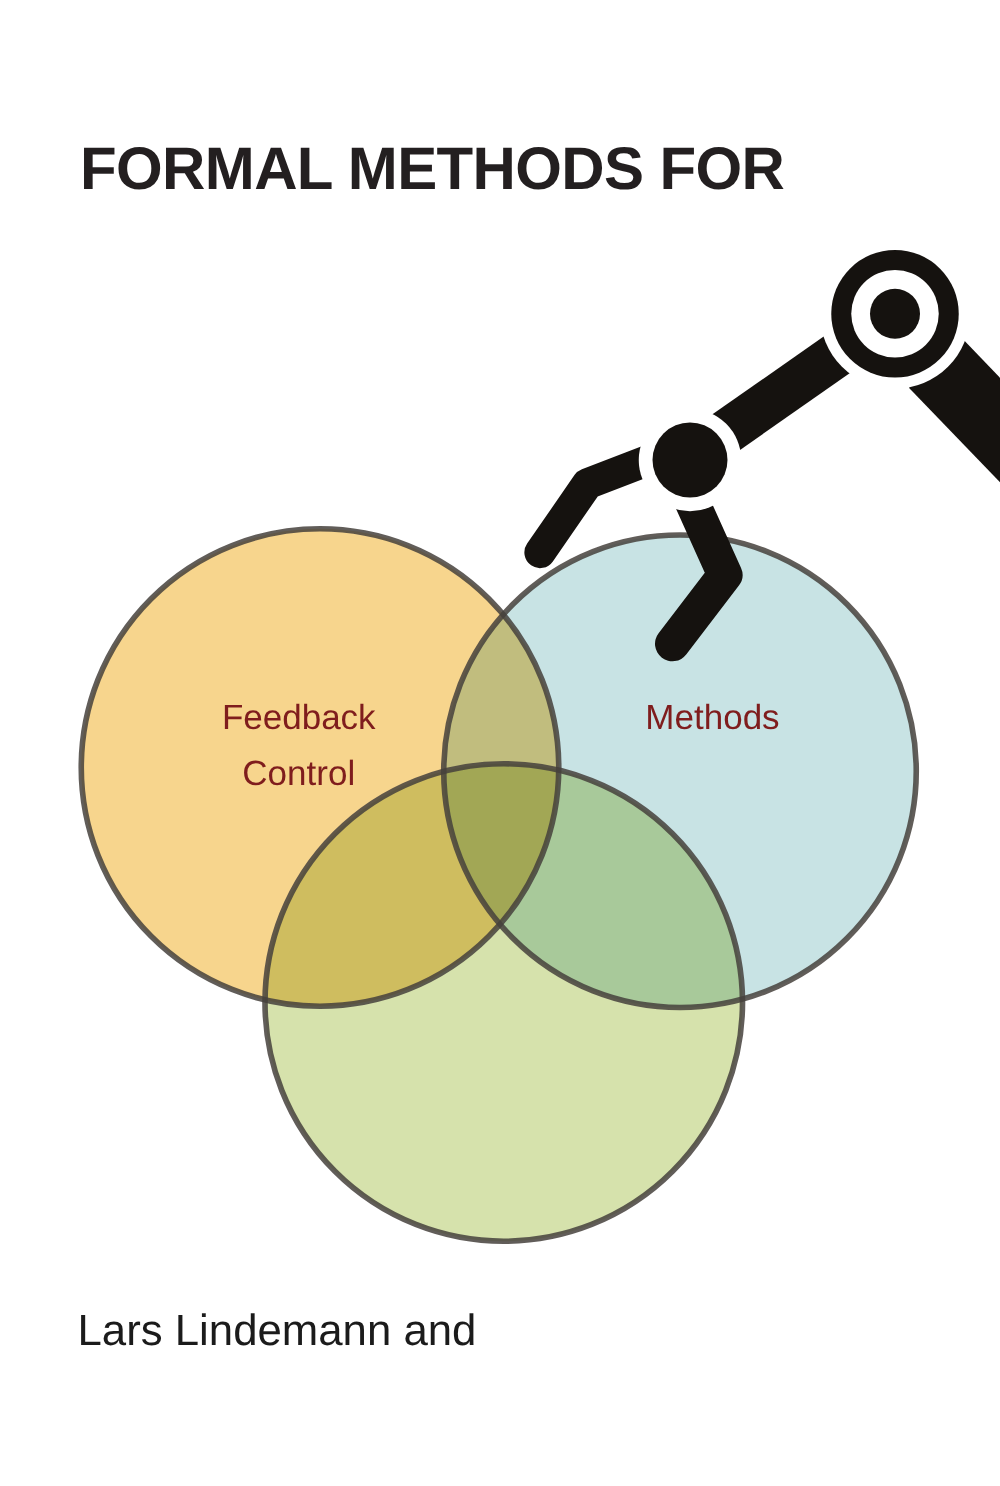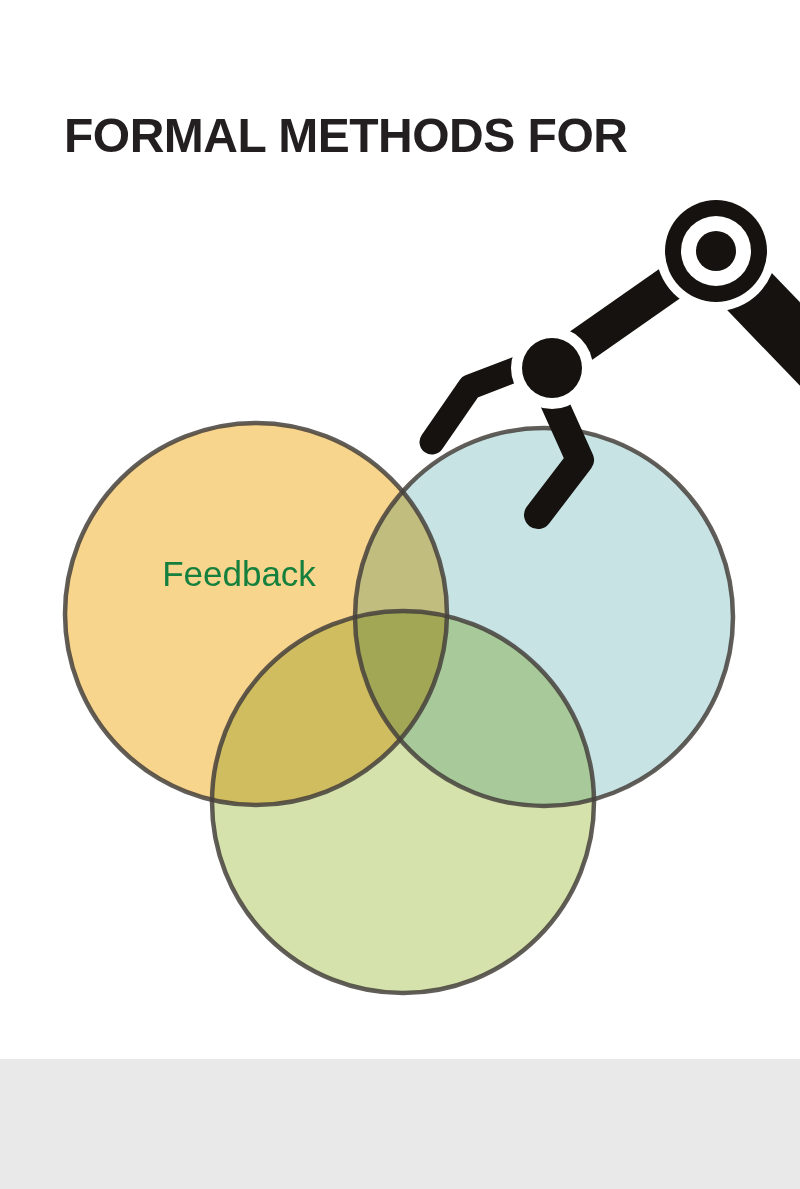--- a/index.html
+++ b/index.html
@@ -1,34 +1,34 @@
 <!DOCTYPE html>
 <html><head>
 <meta charset="utf-8">
 <style>
   html,body { margin:0; padding:0; background:#e9e9e9; }
   .cover {
     position:relative;
-    width:800px; height:1059px;
+    width:800px; height:1189px;
     background:#FFFFFF;
     overflow:hidden;
     box-shadow: inset 0 0 0 2px #1c1c1c;
     font-family:"Liberation Sans","DejaVu Sans",sans-serif;
   }
   .graphic { position:absolute; left:0; top:0; width:800px; height:1189px; }
   .vfill { mix-blend-mode:multiply; }
   .title {
     position:absolute; left:64px; top:76px;
     font-size:48px; font-weight:bold; line-height:55px;
     letter-spacing:-0.5px; color:#231F20; white-space:nowrap;
   }
   .title span { display:block; }
   .vlabel {
     position:absolute; width:320px; text-align:center;
-    font-size:35px; line-height:45px; color:#15803d;
+    font-size:28px; line-height:45px; color:#7f1d1d;
   }
   .vlabel span { display:block; }
   .lbl-fc  { left:79px;  top:551px; }
   .lbl-fm  { left:410px; top:551px; }
   .lbl-mas { left:238px; top:804px; }
   .authors {
     position:absolute; left:62px; top:1044px;
     font-size:35px; line-height:41px; color:#1b1b1b; white-space:nowrap;
   }
   .authors span { display:block; }
@@ -72,20 +72,23 @@
       <circle cx="716" cy="251" r="20" stroke="none"></circle>
     </g>
   </svg>
 
   <h1 class="title">
     <span>FORMAL METHODS FOR</span>
   </h1>
 
   <div class="vlabel lbl-fc">
     <span>Feedback</span>
+    <span>Control</span>
   </div>
   <div class="vlabel lbl-fm">
+    <span>Methods</span>
   </div>
 
   <div class="authors">
+    <span>Lars Lindemann and</span>
   </div>
 
 </div>
 
 </body></html>

